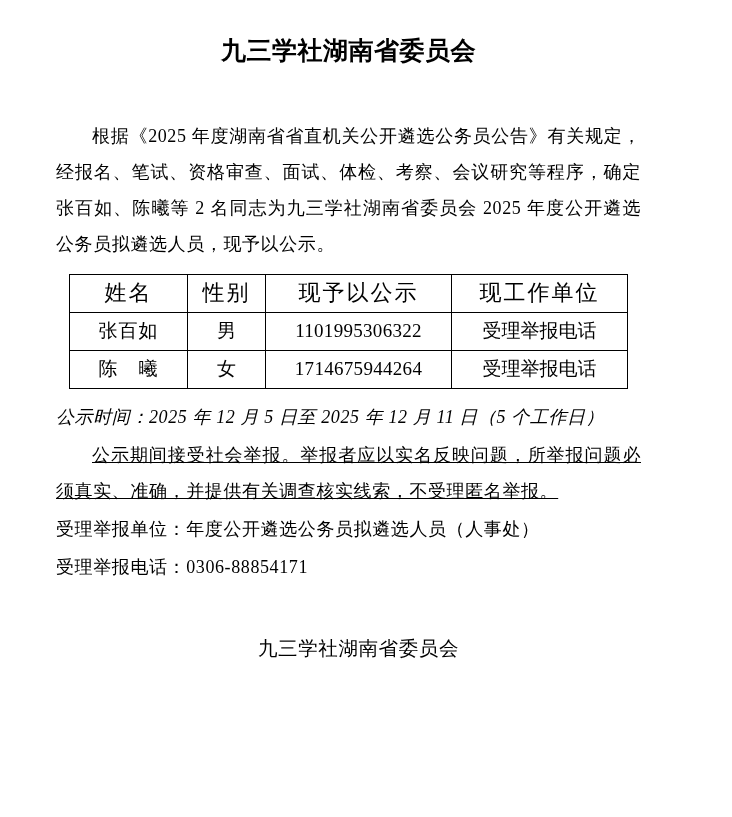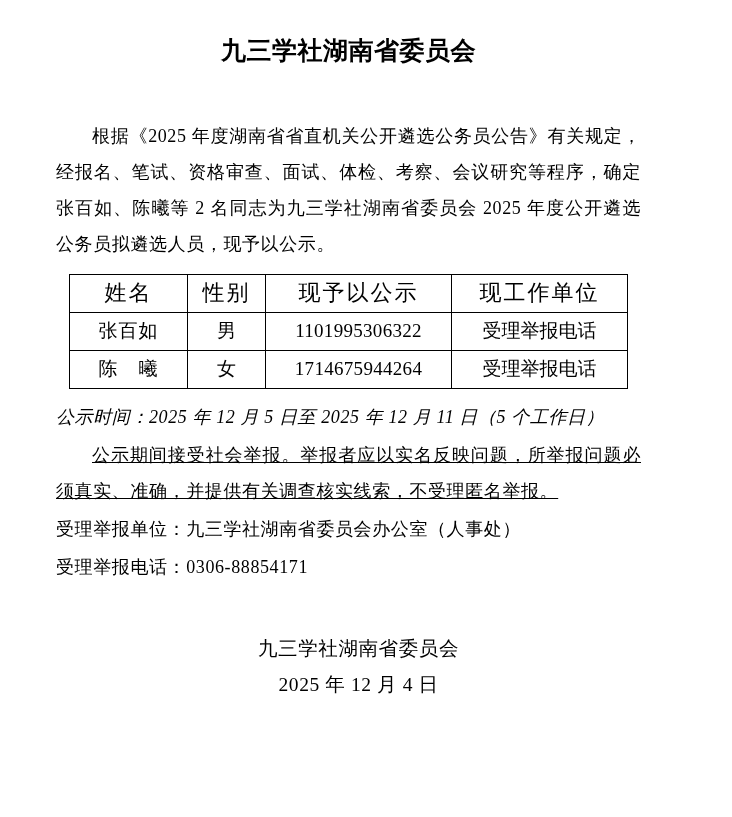--- a/index.html
+++ b/index.html
@@ -138,24 +138,23 @@
           <td class="num-cell">1714675944264</td>
           <td>受理举报电话</td>
         </tr>
       </tbody>
     </table>
 
     <p class="para after-table">公示时间：2025 年 12 月 5 日至 2025 年 12 月 11 日（5 个工作日）</p>
 
     <p class="para indent block-gap">公示期间接受社会举报。举报者应以实名反映问题，所举报问题必须真实、准确，并提供有关调查核实线索，不受理匿名举报。</p>
 
-    <p class="para">受理举报单位：九三学社湖南省委员会办公室（人事处）</p>
+    <p class="para">受理举报单位：年度公开遴选公务员拟遴选人员（人事处）</p>
 
     <p class="para">受理举报电话：0306-88854171</p>
 
   </div>
 
   <div class="signature">
     <div>九三学社湖南省委员会</div>
-    <div>2025 年 12 月 4 日</div>
   </div>
 
 </div>
 
 </body></html>

